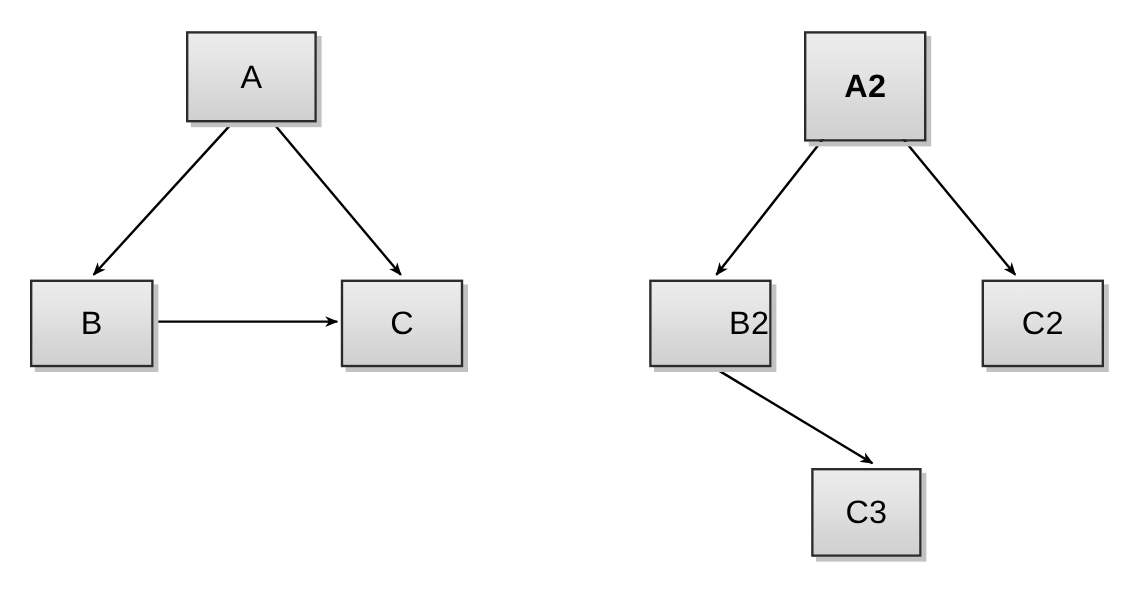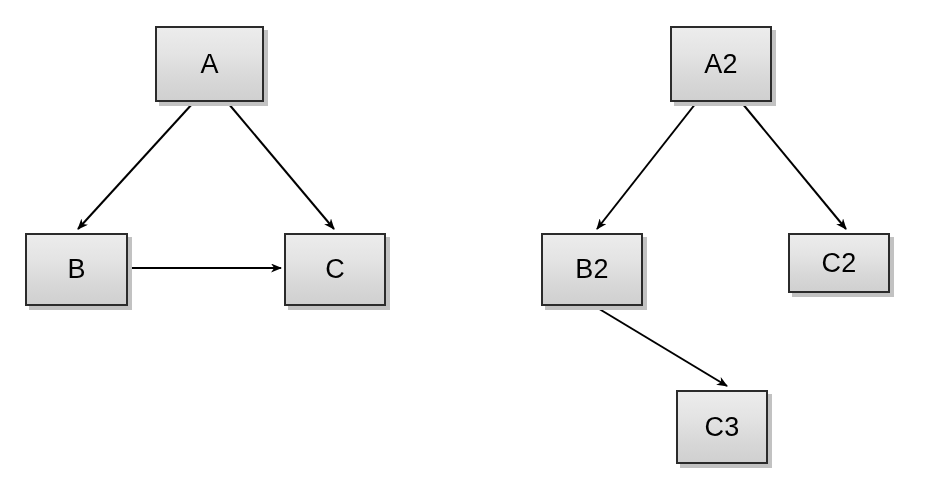--- a/index.html
+++ b/index.html
@@ -71,27 +71,27 @@
   <div id="nodes-layer">
       <div class="node" style="left: 155px; top: 26px; width: 109px; height: 76px;">
         <span class="node-label">A</span>
       </div>
       <div class="node" style="left: 25px; top: 233px; width: 103px; height: 73px;">
         <span class="node-label">B</span>
       </div>
       <div class="node" style="left: 284px; top: 233px; width: 102px; height: 73px;">
         <span class="node-label">C</span>
       </div>
-      <div class="node" style="left: 670px; top: 26px; width: 102px; height: 76px;">
+      <div class="node" style="left: 670px; top: 26px; width: 102px; height: 92px; font-weight: bold;">
         <span class="node-label">A2</span>
       </div>
-      <div class="node" style="left: 541px; top: 233px; width: 102px; height: 73px;">
+      <div class="node" style="left: 541px; top: 233px; width: 102px; height: 73px; justify-content: flex-end;">
         <span class="node-label">B2</span>
       </div>
-      <div class="node" style="left: 788px; top: 233px; width: 102px; height: 60px; align-items: center;">
+      <div class="node" style="left: 818px; top: 233px; width: 102px; height: 73px; align-items: center;">
         <span class="node-label">C2</span>
       </div>
       <div class="node" style="left: 676px; top: 390px; width: 92px; height: 74px;">
         <span class="node-label">C3</span>
       </div>
     </div>
 
 </div>
 
 </body></html>

